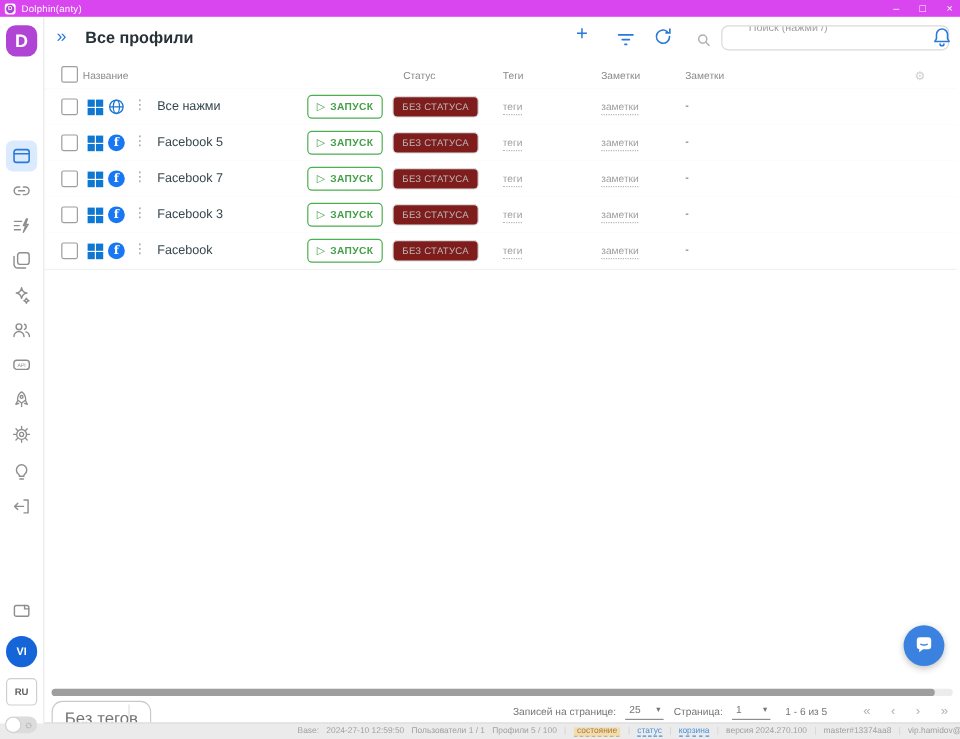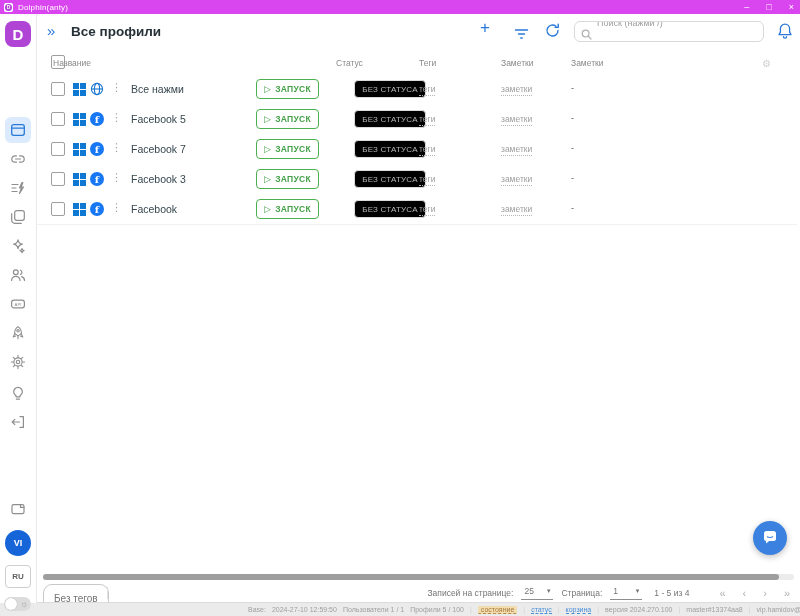--- a/index.html
+++ b/index.html
@@ -34,64 +34,64 @@
   .toggle{position:absolute;left:4px;top:583px;width:27px;height:14px;border-radius:7px;background:#dcdcdc;z-index:8;}
   .toggle .knob{position:absolute;left:1px;top:1px;width:12px;height:12px;border-radius:50%;background:#fff;box-shadow:0 0 1px rgba(0,0,0,.3);}
   .toggle .sun{position:absolute;right:3px;top:0;font-size:9px;line-height:14px;color:#9e9e9e;}
   
   .hdr{position:absolute;left:0;right:0;top:0;height:36px;}
   .collapse{position:absolute;left:10px;top:7px;font-size:15px;color:#2979d9;line-height:20px;}
   .page-title{position:absolute;left:34px;top:10px;font-size:13.5px;font-weight:bold;color:#263238;}
   .ic-plus{position:absolute;left:443px;top:4px;font-size:17px;color:#2979d9;}
   .ic-filter{position:absolute;left:477px;top:12px;}
   .ic-refresh{position:absolute;left:508px;top:9px;}
-  .search{position:absolute;left:537px;top:7px;width:190px;height:21px;border:1px solid #d9d9d9;border-radius:6px;
+  .search{position:absolute;left:564px;top:7px;width:190px;height:21px;border:1px solid #d9d9d9;border-radius:6px;
           background:#fff;box-sizing:border-box;padding:0 6px 18px 22px;font-size:9px;color:#424242;outline:none;
           font-family:"Liberation Sans",sans-serif;}
   .search::placeholder{color:#9e9e9e;}
   .ic-search{position:absolute;left:544px;top:12px;}
   .ic-bell{position:absolute;left:740px;top:8px;}
   
   .thead{position:absolute;left:0;right:3px;top:36px;height:24px;border-bottom:1px solid #ececec;
          font-size:8.5px;color:#8a8a8a;}
   .thead span{position:absolute;top:8px;}
-  .th-name{left:16px;} .th-status{left:299px;} .th-tags{left:382px;} .th-notes{left:464px;} .th-proxy{left:534px;}
+  .th-name{left:32px;} .th-status{left:299px;} .th-tags{left:382px;} .th-notes{left:464px;} .th-proxy{left:534px;}
   .th-gear{position:absolute;left:725px;top:5px;font-size:10px;color:#cfcfcf;}
   .cb{position:absolute;left:14px;width:14px;height:14px;border:1.5px solid #9e9e9e;border-radius:2px;background:#fff;box-sizing:border-box;}
   .thead .cb{top:5px;}
   .row{position:absolute;left:0;right:3px;height:30px;border-bottom:1px solid #f1f1f1;background:#fff;}
   .row .cb{top:8px;}
   .winicon{position:absolute;left:36px;top:9px;width:13px;height:13px;display:grid;
            grid-template-columns:6px 6px;grid-template-rows:6px 6px;gap:1px;}
   .winicon i{background:#0e78d2;display:block;}
   .bicon{position:absolute;left:53px;top:8px;width:14px;height:14px;}
   .fbicon{width:14px;height:14px;border-radius:50%;background:#1877f2;color:#fff;font-size:10px;font-weight:bold;
           display:flex;align-items:center;justify-content:center;font-family:"DejaVu Serif",serif;}
   .kebab{position:absolute;left:74px;top:7px;font-size:11px;color:#9e9e9e;}
   .pname{position:absolute;left:94px;top:9px;font-size:10.5px;color:#37474f;}
   .launch{position:absolute;left:219px;top:5px;width:63px;height:20px;border:1.5px solid #4caf50;border-radius:4px;
           background:#fff;color:#43a047;font-size:8.5px;font-weight:bold;letter-spacing:.3px;
           display:flex;align-items:center;justify-content:center;gap:4px;box-sizing:border-box;
           font-family:"Liberation Sans",sans-serif;}
   .launch .play{font-style:normal;font-size:9px;font-weight:normal;}
   .nostatus{position:absolute;left:290px;top:6px;width:72px;height:18px;border:1px solid #dcdcdc;border-radius:4px;
             color:#b8b8b8;font-size:8px;letter-spacing:.2px;display:flex;align-items:center;justify-content:center;
-            box-sizing:border-box;background:#000000;margin-left:27px;}
+            box-sizing:border-box;background:#7f1d1d;}
   .dotted{font-size:8.5px;color:#9e9e9e;border-bottom:1px dotted #b5b5b5;padding-bottom:1px;position:absolute;top:10px;}
   .cell-tags{left:382px;} .cell-notes{left:464px;}
   .cell-proxy{position:absolute;left:534px;top:9px;font-size:9px;color:#555;}
   
   .chat-fab{position:absolute;left:753px;top:521px;width:34px;height:34px;border-radius:50%;background:#3b82e0;
             display:flex;align-items:center;justify-content:center;box-shadow:0 2px 6px rgba(0,0,0,.25);z-index:7;}
   
   .hscroll{position:absolute;left:6px;right:6px;top:560px;height:6px;border-radius:3px;background:#ececec;}
   .hscroll .thumb{position:absolute;left:0;top:0;height:6px;width:98%;border-radius:3px;background:#9e9e9e;}
   .footerbar{position:absolute;left:0;right:0;top:568px;height:22px;font-size:8.5px;color:#757575;}
   .notags{position:absolute;left:6px;top:2px;height:17px;padding:13px 10px;border:1px solid #c9c9c9;border-radius:9px;
-          background:#fff;color:#757575;font-size:10px;display:flex;align-items:center;
+          background:#fff;color:#757575;font-size:14px;display:flex;align-items:center;
           font-family:"Liberation Sans",sans-serif;}
   .foot-div{position:absolute;left:70px;top:5px;width:1px;height:12px;background:#e0e0e0;}
   .pager{position:absolute;right:10px;top:0;height:22px;display:flex;align-items:center;gap:8px;}
   .pv{display:inline-flex;align-items:center;justify-content:space-between;gap:4px;border-bottom:1px solid #8e8e8e;
       padding:0 3px 3px 3px;min-width:26px;}
   .pv .caret{font-size:7px;color:#757575;}
   .pg-arrows{display:flex;gap:17px;margin-left:22px;color:#b0b0b0;font-size:11px;}
   .range{margin-left:4px;}
   
   .statusbar{position:absolute;left:0;right:0;bottom:0;height:13px;background:#ebebeb;border-top:1px solid #dcdcdc;
@@ -371,21 +371,21 @@
           <span>Записей на странице:</span>
           <span class="pv">
             <span>25</span>
             <span class="caret">▾</span>
           </span>
           <span>Страница:</span>
           <span class="pv">
             <span>1</span>
             <span class="caret">▾</span>
           </span>
-          <span class="range">1 - 5 из 4</span>
+          <span class="range">1 - 6 из 5</span>
           <span class="pg-arrows">
             <span>«</span>
             <span>‹</span>
             <span>›</span>
             <span>»</span>
           </span>
         </div>
       </div>
     </main>
   </div>

